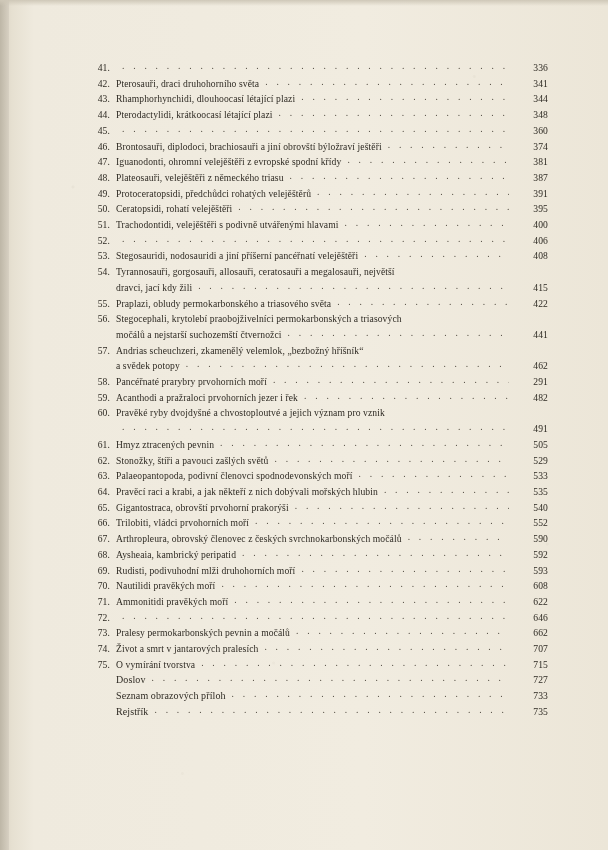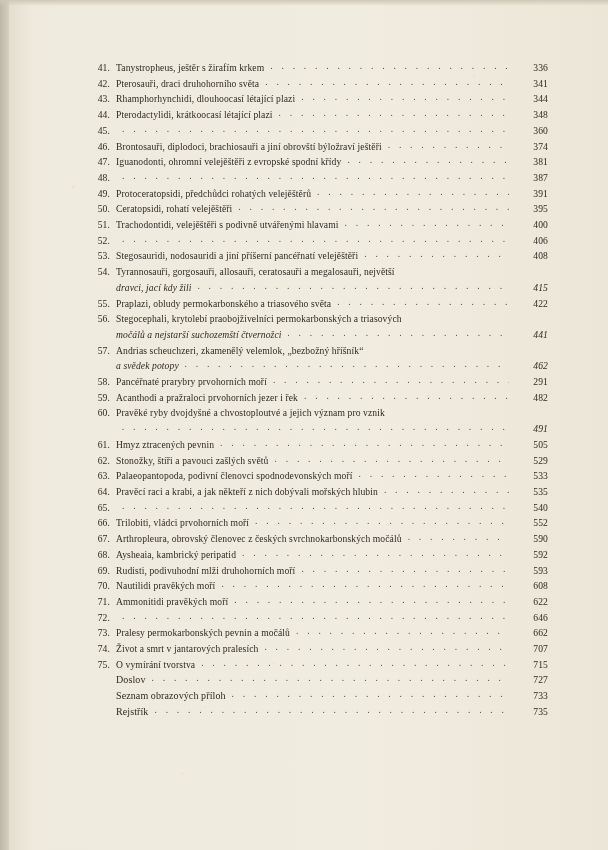--- a/index.html
+++ b/index.html
@@ -81,21 +81,20 @@
   }
   .pg {
     flex: 0 0 auto;
     width: 34px;
     text-align: right;
     white-space: nowrap;
   }
   .cont {
     display: flex;
     align-items: baseline;
-    font-style: italic;
   }
   .cont .ctext {
     white-space: nowrap;
   }
   .row.backmatter .num { width: 22px; }
   .backmatter .title { font-size: 10px; }
   
   .speckle {
     position: absolute;
     inset: 0;
@@ -114,21 +113,20 @@
 <div class="page">
   <div class="edge-left"></div>
   <div class="edge-top"></div>
   <div class="speckle"></div>
 
   <div class="toc" id="toc">
       <div class="row">
         <div class="num">41.</div>
         <div class="body-col">
           <div class="line1">
-            <div class="title">Tanystropheus, ještěr s žirafím krkem</div>
             <div class="leader">. . . . . . . . . . . . . . . . . . . . . . . . . . . . . . . . . . . . . . . . . . . . . . . . . . . . . . . . . . . . . . . .</div>
             <div class="pg">336</div>
           </div>
         </div>
       </div>
       <div class="row">
         <div class="num">42.</div>
         <div class="body-col">
           <div class="line1">
             <div class="title">Pterosauři, draci druhohorního světa</div>
@@ -183,20 +181,21 @@
             <div class="title">Iguanodonti, ohromní velejěštěři z evropské spodní křídy</div>
             <div class="leader">. . . . . . . . . . . . . . . . . . . . . . . . . . . . . . . . . . . . . . . . . . . . . . . . . . . . . . . . . . . . . . . .</div>
             <div class="pg">381</div>
           </div>
         </div>
       </div>
       <div class="row">
         <div class="num">48.</div>
         <div class="body-col">
           <div class="line1">
+            <div class="title">Plateosauři, velejěštěři z německého triasu</div>
             <div class="leader">. . . . . . . . . . . . . . . . . . . . . . . . . . . . . . . . . . . . . . . . . . . . . . . . . . . . . . . . . . . . . . . .</div>
             <div class="pg">387</div>
           </div>
         </div>
       </div>
       <div class="row">
         <div class="num">49.</div>
         <div class="body-col">
           <div class="line1">
             <div class="title">Protoceratopsidi, předchůdci rohatých velejěštěrů</div>
@@ -362,20 +361,21 @@
             <div class="title">Pravěcí raci a krabi, a jak někteří z nich dobývali mořských hlubin</div>
             <div class="leader">. . . . . . . . . . . . . . . . . . . . . . . . . . . . . . . . . . . . . . . . . . . . . . . . . . . . . . . . . . . . . . . .</div>
             <div class="pg">535</div>
           </div>
         </div>
       </div>
       <div class="row">
         <div class="num">65.</div>
         <div class="body-col">
           <div class="line1">
+            <div class="title">Gigantostraca, obrovští prvohorní prakorýši</div>
             <div class="leader">. . . . . . . . . . . . . . . . . . . . . . . . . . . . . . . . . . . . . . . . . . . . . . . . . . . . . . . . . . . . . . . .</div>
             <div class="pg">540</div>
           </div>
         </div>
       </div>
       <div class="row">
         <div class="num">66.</div>
         <div class="body-col">
           <div class="line1">
             <div class="title">Trilobiti, vládci prvohorních moří</div>

